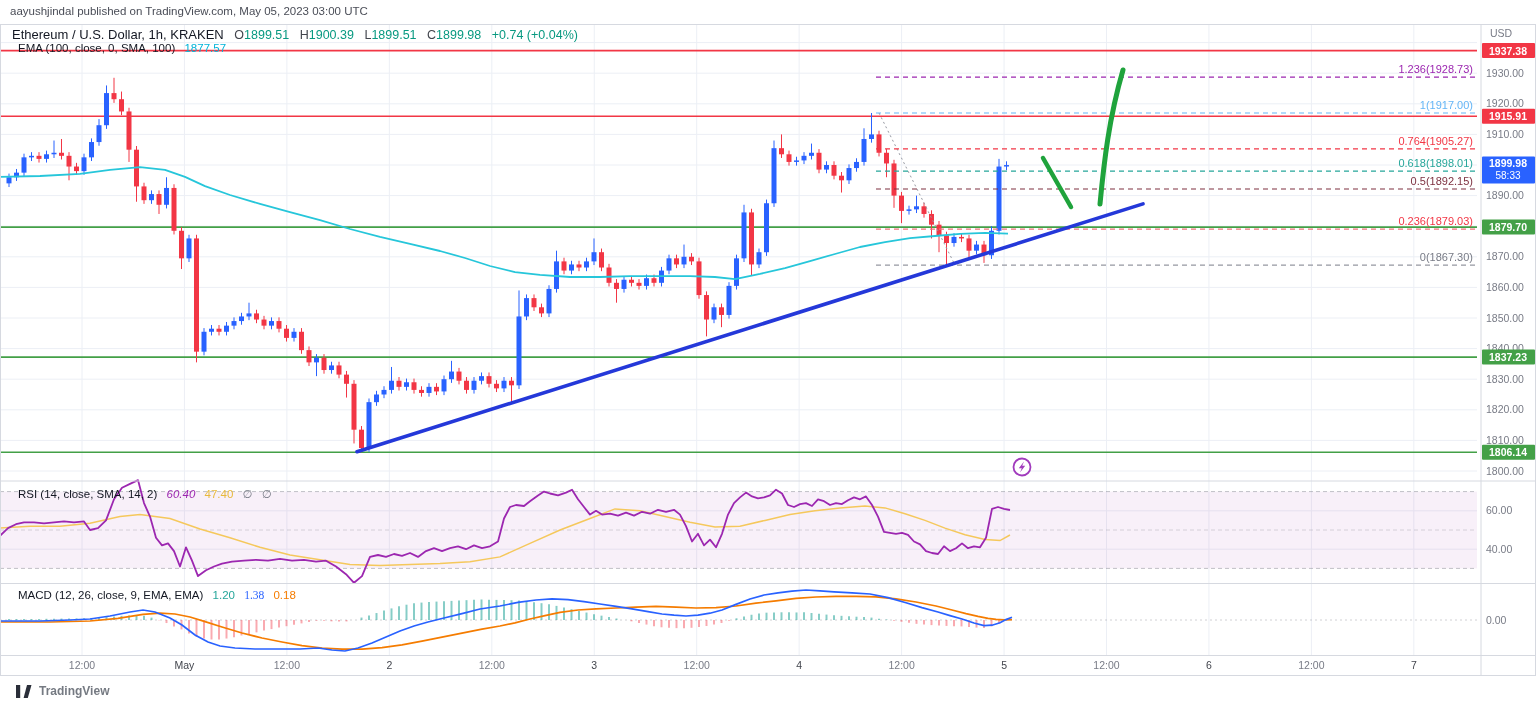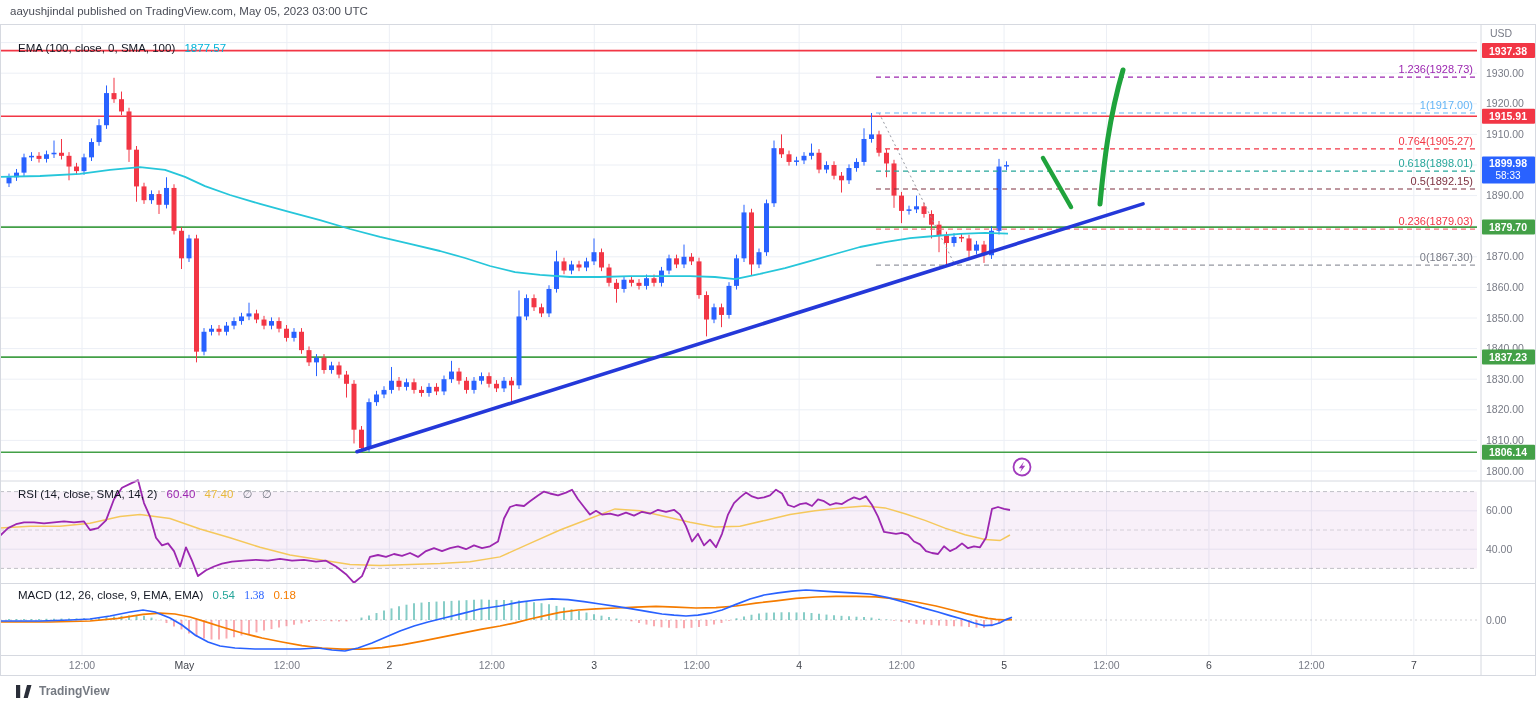--- a/index.html
+++ b/index.html
@@ -11,21 +11,21 @@
   .t-row{top:27px;font-size:13px;color:#131722;font-weight:500;}
   .t-row .ohlc{font-weight:400;font-size:12.5px;}
   .t-row .k{color:#42454d;margin-left:7px;}
   .t-row .v{color:#089981;}
   .t-row .chg{color:#089981;margin-left:7px;}
   .ind-row{font-size:11.5px;color:#131722;padding-left:6px;}
   .ema-row{top:42px;}
   .rsi-row{top:487px;}
   .macd-row{top:589px;}
   .ind-row .val{margin-left:6px;font-weight:500;}
-  .c-cyan{color:#00b3d8;} .c-purple{color:#9c27b0;} .c-yellow{color:#e8b93c;margin-top:24px;}
+  .c-cyan{color:#00b3d8;} .c-purple{color:#9c27b0;font-style:italic;} .c-yellow{color:#e8b93c;margin-top:24px;}
   .c-gray{color:#787b86;} .c-teal{color:#26a69a;} .c-blue{color:#2962ff;font-family:Liberation Serif, serif;} .c-orange{color:#f57c00;text-align:center;}
   .footer{position:absolute;left:16px;top:684px;display:flex;align-items:center;gap:6px;
     color:#757a82;font-size:12px;font-weight:700;}
   .footer svg{display:block;}
 </style>
 </head>
 <body>
 <div id="page">
 
 <div class="hdr">aayushjindal published on TradingView.com, May 05, 2023 03:00 UTC</div>
@@ -574,34 +574,44 @@
         <text x="799.15" y="669" fill="#42454d">4</text>
         <text x="901.6" y="669" fill="#787b86">12:00</text>
         <text x="1004.0500000000001" y="669" fill="#42454d">5</text>
         <text x="1106.5" y="669" fill="#787b86">12:00</text>
         <text x="1208.95" y="669" fill="#42454d">6</text>
         <text x="1311.4" y="669" fill="#787b86">12:00</text>
         <text x="1413.8500000000001" y="669" fill="#42454d">7</text>
       </g>
     </svg>
 
+<div class="legend t-row">
+  <span>Ethereum / U.S. Dollar, 1h, KRAKEN</span>
+  <span class="ohlc">
+    <span class="k">O</span><span class="v">1899.51</span>
+    <span class="k">H</span><span class="v">1900.39</span>
+    <span class="k">L</span><span class="v">1899.51</span>
+    <span class="k">C</span><span class="v">1899.98</span>
+    <span class="chg">+0.74 (+0.04%)</span>
+  </span>
+</div>
 <div class="legend ind-row ema-row">
   <span>EMA (100, close, 0, SMA, 100)</span>
   <span class="val c-cyan">1877.57</span>
 </div>
 <div class="legend ind-row rsi-row">
   <span>RSI (14, close, SMA, 14, 2)</span>
   <span class="val c-purple">60.40</span>
   <span class="val c-yellow">47.40</span>
   <span class="val c-gray">∅</span>
   <span class="val c-gray">∅</span>
 </div>
 <div class="legend ind-row macd-row">
   <span>MACD (12, 26, close, 9, EMA, EMA)</span>
-  <span class="val c-teal">0.54</span>
+  <span class="val c-teal">1.20</span>
   <span class="val c-blue">1.38</span>
   <span class="val c-orange">0.18</span>
 </div>
 
 <div class="footer">
   <svg width="17" height="13" viewBox="0 0 17 13">
     <rect x="0" y="0" width="4.2" height="13" fill="#2a2e39"></rect>
     <polygon points="6,0 10.5,0 6.8,13 2.6,13" fill="#2a2e39" transform="translate(5,0)"></polygon>
   </svg>
   <span>TradingView</span>

